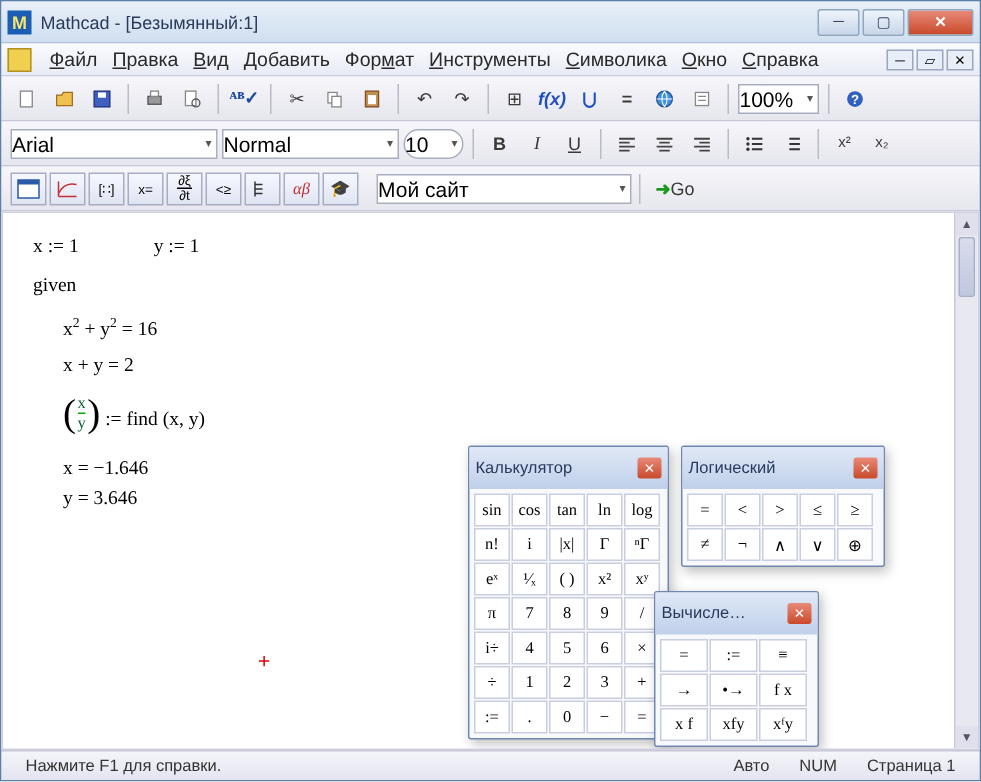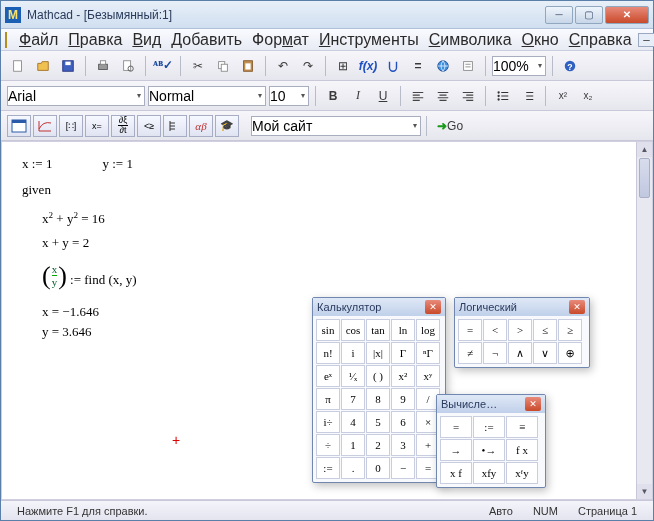--- a/index.html
+++ b/index.html
@@ -7,21 +7,21 @@
 .window { width: 654px; height: 521px; border: 1px solid #5a7fa8; display: flex; flex-direction: column; background: #f0f0f0; }
 .titlebar { height: 28px; background: linear-gradient(#e8eff8, #d0dff0); display: flex; align-items: center; padding: 0 4px; border-bottom: 1px solid #b0c0d8; }
 .titlebar .icon { width: 16px; height: 16px; background: #1a5fb4; color: #f9e36c; font-weight: bold; display: flex; align-items: center; justify-content: center; font-size: 12px; margin-right: 6px; }
 .titlebar .title { flex: 1; color: #2a3a5a; font-size: 12px; }
 .winbtns { display: flex; gap: 0; }
 .winbtn { width: 28px; height: 18px; border: 1px solid #8fa8c0; border-radius: 2px; display: flex; align-items: center; justify-content: center; margin-left: 2px; font-size: 10px; cursor: pointer; }
 .winbtn.min,.winbtn.max { background: linear-gradient(#eef4fb,#c8d6e8); color: #3a4a6a; }
 .winbtn.close { background: linear-gradient(#e88a7a,#c94a2a); color: #fff; width: 44px; font-weight: bold; }
 .menubar { height: 22px; background: linear-gradient(#fafbff,#e8ebf4); border-bottom: 1px solid #c8cde0; display: flex; align-items: center; padding: 0 4px; gap: 2px; }
 .menubar .mappicon { width: 16px; height: 16px; background: #f0d050; border: 1px solid #b09020; margin-right: 6px; }
-.menubar .mi { padding: 2px 4px; font-size: 16px; cursor: pointer; color:#2a2a2a; }
+.menubar .mi { padding: 2px 4px; font-size: 13px; cursor: pointer; color:#2a2a2a; }
 .menubar .mi u { text-decoration: underline; }
 .menubar .mdiwin { margin-left: auto; display:flex; gap:2px; }
 .menubar .mdiwin .mb { width:18px; height:14px; border:1px solid #9aa8c0; background:#e8eef8; font-size:9px; display:flex; align-items:center; justify-content:center; cursor:pointer;}
 .toolbar { min-height: 30px; background: linear-gradient(#f6f6fa,#e6e6ee); border-bottom: 1px solid #c8c8d8; display: flex; align-items: center; padding: 2px 6px; gap: 3px; flex-wrap: nowrap; }
 .tb { width: 22px; height: 22px; border: 1px solid transparent; display: flex; align-items: center; justify-content: center; cursor: pointer; font-size: 12px; color:#3a3a3a; border-radius: 2px; }
 .tb svg { width:14px; height:14px; }
 .sep { width: 1px; height: 20px; background: #b8bcc8; margin: 0 3px; }
 .combo { height: 20px; border: 1px solid #a8aec0; background: #fff; display: flex; align-items: center; padding: 0 0; font-size: 14px; min-width: 40px; cursor:pointer; position:relative; }
 .combo::after { content:"▾"; position:absolute; right:3px; font-size:8px; color:#555; }
 .toolbar3 { gap: 2px; }
@@ -37,21 +37,21 @@
 .findvec .col span:last-child{border:none;}
 .redcross { position:absolute; left:170px; top:290px; color:#d00; font-size:14px;}
 .scrollbar-v { position:absolute; right:0; top:0; bottom:0; width:16px; background:#e8e8f0; border-left:1px solid #c8c8d8;}
 .scrollbar-v .thumb{ position:absolute; left:2px; right:2px; top:16px; height:40px; background:linear-gradient(#d8dcec,#c0c8e0); border:1px solid #a8b0c8; border-radius:2px;}
 .scrollbar-v .ar { position:absolute; left:0; right:0; height:15px; display:flex; align-items:center; justify-content:center; font-size:8px; color:#556; cursor:pointer; background:#e0e0ec;}
 .scrollbar-v .ar.up{top:0;} .scrollbar-v .ar.dn{bottom:0;}
 .statusbar { height: 20px; background: linear-gradient(#f4f4fa,#e4e4f0); border-top: 1px solid #c8c8d8; display: flex; align-items: center; padding: 0 6px; font-size: 11px; color:#333;}
 .statusbar .seg { padding: 0 10px; }
 .statusbar .flex { flex: 1; }
 .floatpanel { position: absolute; background: #f8f9fc; border: 1px solid #7088b0; border-radius: 2px; box-shadow: 2px 3px 8px rgba(0,0,0,0.25); }
-.floatpanel .fphdr { height: 18px; background: linear-gradient(#dfe8f6,#c0d0ea); display: flex; align-items: center; padding: 0 4px; font-size: 11px; color:#2a3a5e; cursor:move;}
+.floatpanel .fphdr { height: 28px; background: linear-gradient(#dfe8f6,#c0d0ea); display: flex; align-items: center; padding: 0 4px; font-size: 11px; color:#2a3a5e; cursor:move;}
 .floatpanel .fphdr .fptitle { flex:1; }
 .floatpanel .fpclose { width: 16px; height: 14px; background: linear-gradient(#e88a7a,#c94a2a); color:#fff; font-size:9px; display:flex; align-items:center; justify-content:center; cursor:pointer; border-radius:2px;}
 .floatpanel .grid { display: grid; padding: 3px; gap: 1px; }
 .floatpanel .cell { width: 24px; height: 22px; background: #fff; border: 1px solid #c8cde0; display: flex; align-items: center; justify-content: center; font-size: 11px; cursor: pointer; font-family: "Times New Roman", serif;}
 #calc { left: 310px; top: 155px; width: 134px; }
 #calc .grid { grid-template-columns: repeat(5, 24px); }
 #logic { left: 452px; top: 155px; width: 136px; }
 #logic .grid { grid-template-columns: repeat(5, 24px); }
 #eval { left: 434px; top: 252px; width: 110px; }
 #eval .grid { grid-template-columns: repeat(3, 32px); }
@@ -170,21 +170,21 @@
         <svg viewBox="0 0 16 16">
           <circle cx="8" cy="8" r="6" fill="#3060c0"></circle>
           <text x="8" y="12" text-anchor="middle" fill="#fff" font-size="10" font-weight="bold">?</text>
         </svg>
       </div>
   </div>
 
   <div class="toolbar">
     <div class="combo" style="width:138px;">Arial</div>
     <div class="combo" style="width:118px;">Normal</div>
-    <div class="combo" style="width:35px;">10</div>
+    <div class="combo" style="width:35px;border-radius:10px;">10</div>
     <div class="sep"></div>
     <div class="tb" style="font-weight:bold;">B</div>
     <div class="tb" style="font-style:italic;font-family:serif;">I</div>
     <div class="tb" style="text-decoration:underline;">U</div>
     <div class="sep"></div>
     <div class="tb">
         <svg viewBox="0 0 16 16">
           <path d="M2 4h12M2 7h8M2 10h12M2 13h8" stroke="#444" stroke-width="1.4"></path>
         </svg>
       </div>

